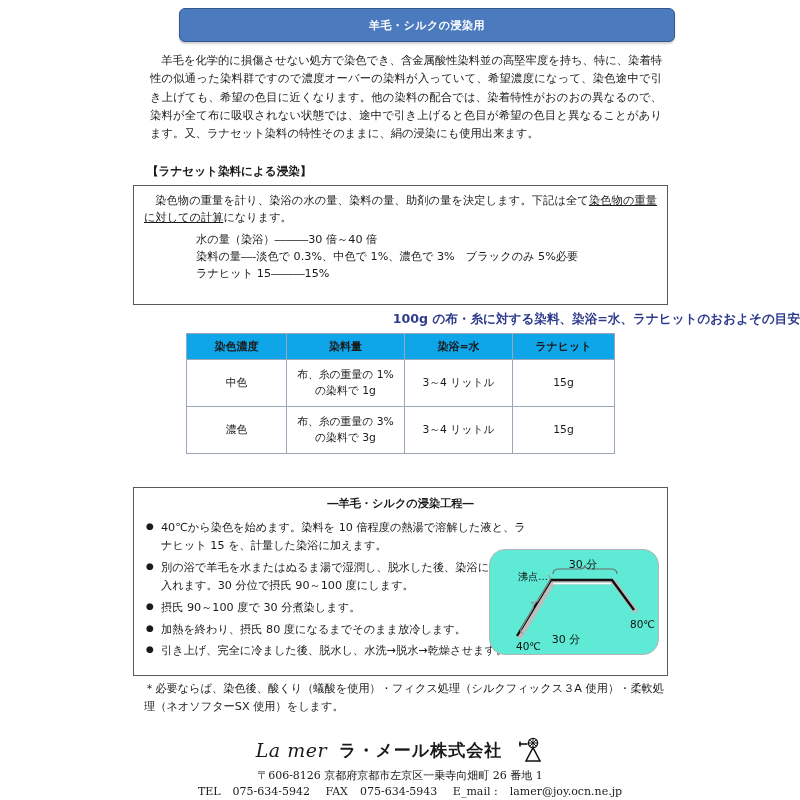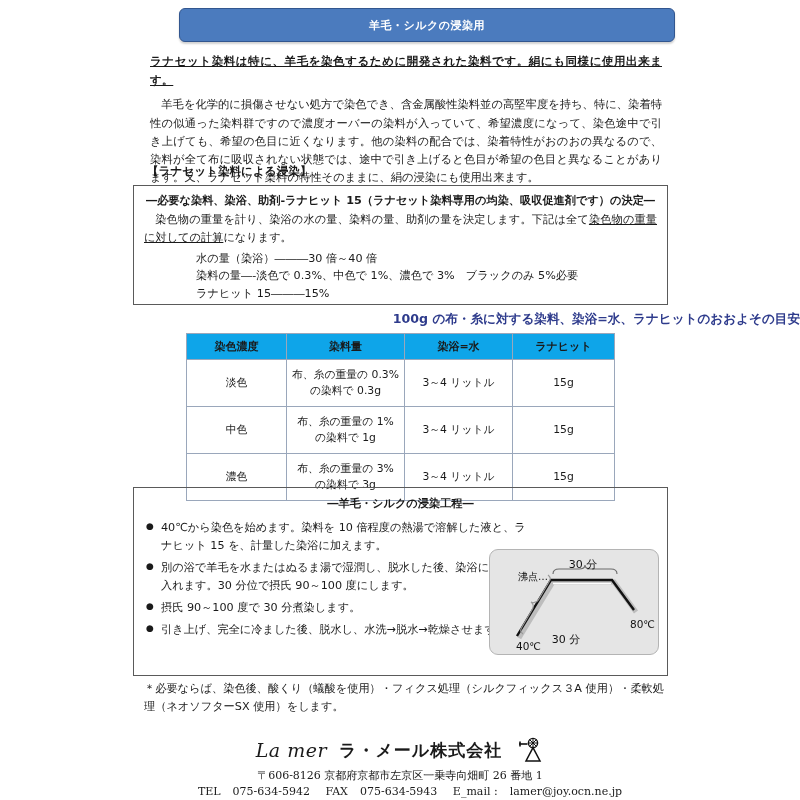--- a/index.html
+++ b/index.html
@@ -194,23 +194,23 @@
     padding-left: 4px;
   }
 
   
   .diagram {
     position: absolute;
     left: 489px;
     top: 549px;
     width: 168px;
     height: 104px;
-    background: #e5e5e5;
+    background: #5eead4;
     border: 1px solid #b4b4b4;
-    border-radius: 9px;
+    border-radius: 16px;
   }
   .diagram svg { display: block; }
 
   
   .footnote {
     position: absolute;
     left: 144px;
     top: 680px;
     width: 520px;
     font-size: 11.2px;
@@ -262,28 +262,26 @@
 
 <div class="page">
 
   <div class="banner-wrap">
     <div class="banner">
       <span class="banner-sub">羊毛・シルクの浸染用</span>
     </div>
   </div>
 
   <div class="intro">
-    <span class="intro-lead">ラナセット染料は特に、羊毛を染色するために開発された染料です。絹にも同様に使用出来ます。</span>
     <span class="intro-body">羊毛を化学的に損傷させない処方で染色でき、含金属酸性染料並の高堅牢度を持ち、特に、染着特性の似通った染料群ですので濃度オーバーの染料が入っていて、希望濃度になって、染色途中で引き上げても、希望の色目に近くなります。他の染料の配合では、染着特性がおのおの異なるので、染料が全て布に吸収されない状態では、途中で引き上げると色目が希望の色目と異なることがあります。又、ラナセット染料の特性そのままに、絹の浸染にも使用出来ます。</span>
   </div>
 
   <div class="bracket-title">【ラナセット染料による浸染】</div>
 
   <div class="box1">
-    <div class="box1-head">―必要な染料、染浴、助剤-ラナヒット 15（ラナセット染料専用の均染、吸収促進剤です）の決定―</div>
     <div class="box1-note"><span>染色物の重量を計り、染浴の水の量、染料の量、助剤の量を決定します。下記は全て</span><u>染色物の重量に対しての計算</u><span>になります。</span></div>
     <div class="box1-list">
       <div>水の量（染浴）―――30 倍～40 倍</div>
       <div>染料の量―-淡色で 0.3%、中色で 1%、濃色で 3%　ブラックのみ 5%必要</div>
       <div>ラナヒット 15―――15%</div>
     </div>
   </div>
 
   <div class="tbl-heading">100g の布・糸に対する染料、染浴=水、ラナヒットのおおよその目安</div>
 
@@ -296,29 +294,20 @@
       </colgroup>
     <thead>
       <tr>
         <th>染色濃度</th>
         <th>染料量</th>
         <th>染浴=水</th>
         <th>ラナヒット</th>
       </tr>
     </thead>
     <tbody>
-      <tr>
-        <td>淡色</td>
-        <td>
-          <span>布、糸の重量の 0.3%</span><br>
-          <span>の染料で 0.3g</span>
-        </td>
-        <td>3～4 リットル</td>
-        <td>15g</td>
-      </tr>
       <tr>
         <td>中色</td>
         <td>
           <span>布、糸の重量の 1%</span><br>
           <span>の染料で 1g</span>
         </td>
         <td>3～4 リットル</td>
         <td>15g</td>
       </tr>
       <tr>
@@ -336,20 +325,23 @@
   <div class="box2">
     <div class="box2-head">―羊毛・シルクの浸染工程―</div>
     <div class="bullet">
         <span class="cont">40℃から染色を始めます。染料を 10 倍程度の熱湯で溶解した液と、ラナヒット 15 を、計量した染浴に加えます。</span>
       </div>
     <div class="bullet">
         <span class="cont">別の浴で羊毛を水またはぬるま湯で湿潤し、脱水した後、染浴に静かに入れます。30 分位で摂氏 90～100 度にします。</span>
       </div>
     <div class="bullet">
         <span class="cont">摂氏 90～100 度で 30 分煮染します。</span>
+      </div>
+    <div class="bullet">
+        <span class="cont">加熱を終わり、摂氏 80 度になるまでそのまま放冷します。</span>
       </div>
     <div class="bullet">
         <span class="cont">引き上げ、完全に冷ました後、脱水し、水洗→脱水→乾燥させます。</span>
       </div>
   </div>
 
   <div class="diagram">
     <svg width="168" height="104" viewBox="0 0 168 104" xmlns="http://www.w3.org/2000/svg">
 
       <polyline points="29,88 63,32 124,32 146,62" fill="none" stroke="#bdbdbd" stroke-width="5" stroke-linejoin="miter"></polyline>

